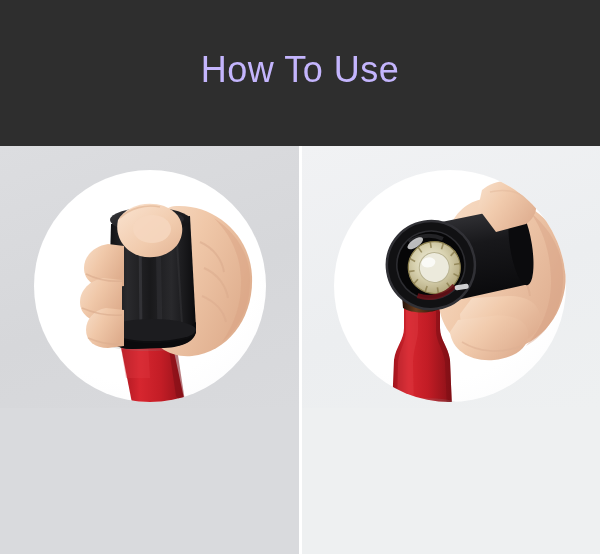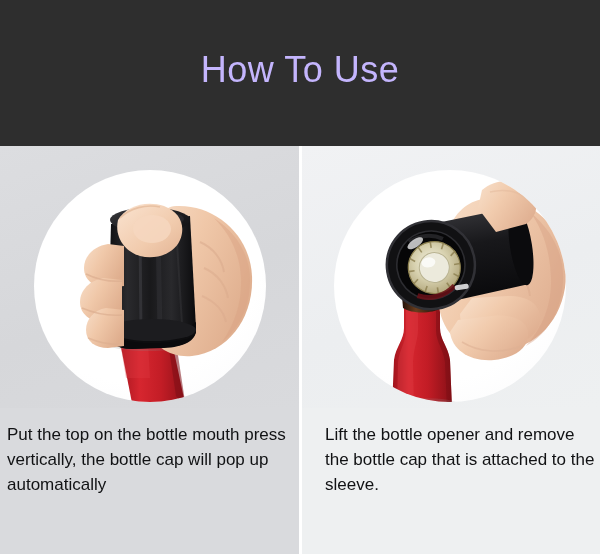--- a/index.html
+++ b/index.html
@@ -196,21 +196,20 @@
             <g>
               <path d="M118 74 C126 60 146 54 164 60 C180 66 186 80 180 94
                        C174 108 156 114 140 110 C126 106 114 92 118 74 Z" fill="url(#skinThumb1)"></path>
               <ellipse cx="152" cy="83" rx="19" ry="14" fill="#f6d7bf" opacity="0.85"></ellipse>
               <path d="M120 72 C130 62 146 58 160 61" stroke="#e2b695" stroke-width="1.6" fill="none" opacity="0.7"></path>
             </g>
           </g>
         </svg>
       </div>
 
-      <div class="caption caption-left">Put the top on the bottle mouth press vertically, the bottle cap will pop up automatically</div>
     </div>
 
     <div class="panel panel-right">
       <div class="photo">
         <svg viewBox="0 0 300 262" xmlns="http://www.w3.org/2000/svg" role="img">
           <defs>
             <radialGradient id="circGrad2" cx="42%" cy="35%" r="78%">
               <stop offset="0%" stop-color="#ffffff"></stop>
               <stop offset="72%" stop-color="#ffffff"></stop>
               <stop offset="100%" stop-color="#fbfbfc"></stop>
@@ -318,19 +317,18 @@
                        C240 158 228 150 208 150 L172 152 Z" fill="url(#skin2)"></path>
               <path d="M150 186 C152 204 170 216 194 214 C216 212 230 200 228 186
                        C226 174 212 168 192 170 L158 174 Z" fill="url(#skin2)"></path>
               <path d="M162 196 C178 206 200 208 222 200" stroke="#ddb094" stroke-width="1.6" fill="none" opacity="0.6"></path>
               <path d="M190 46 C206 42 222 46 230 56" stroke="#e3b99c" stroke-width="1.6" fill="none" opacity="0.55"></path>
             </g>
           </g>
         </svg>
       </div>
 
-      <div class="caption caption-right">Lift the bottle opener and remove the bottle cap that is attached to the sleeve.</div>
     </div>
 
   </div>
 
   <div class="divider"></div>
 </div>
 
 </body></html>

